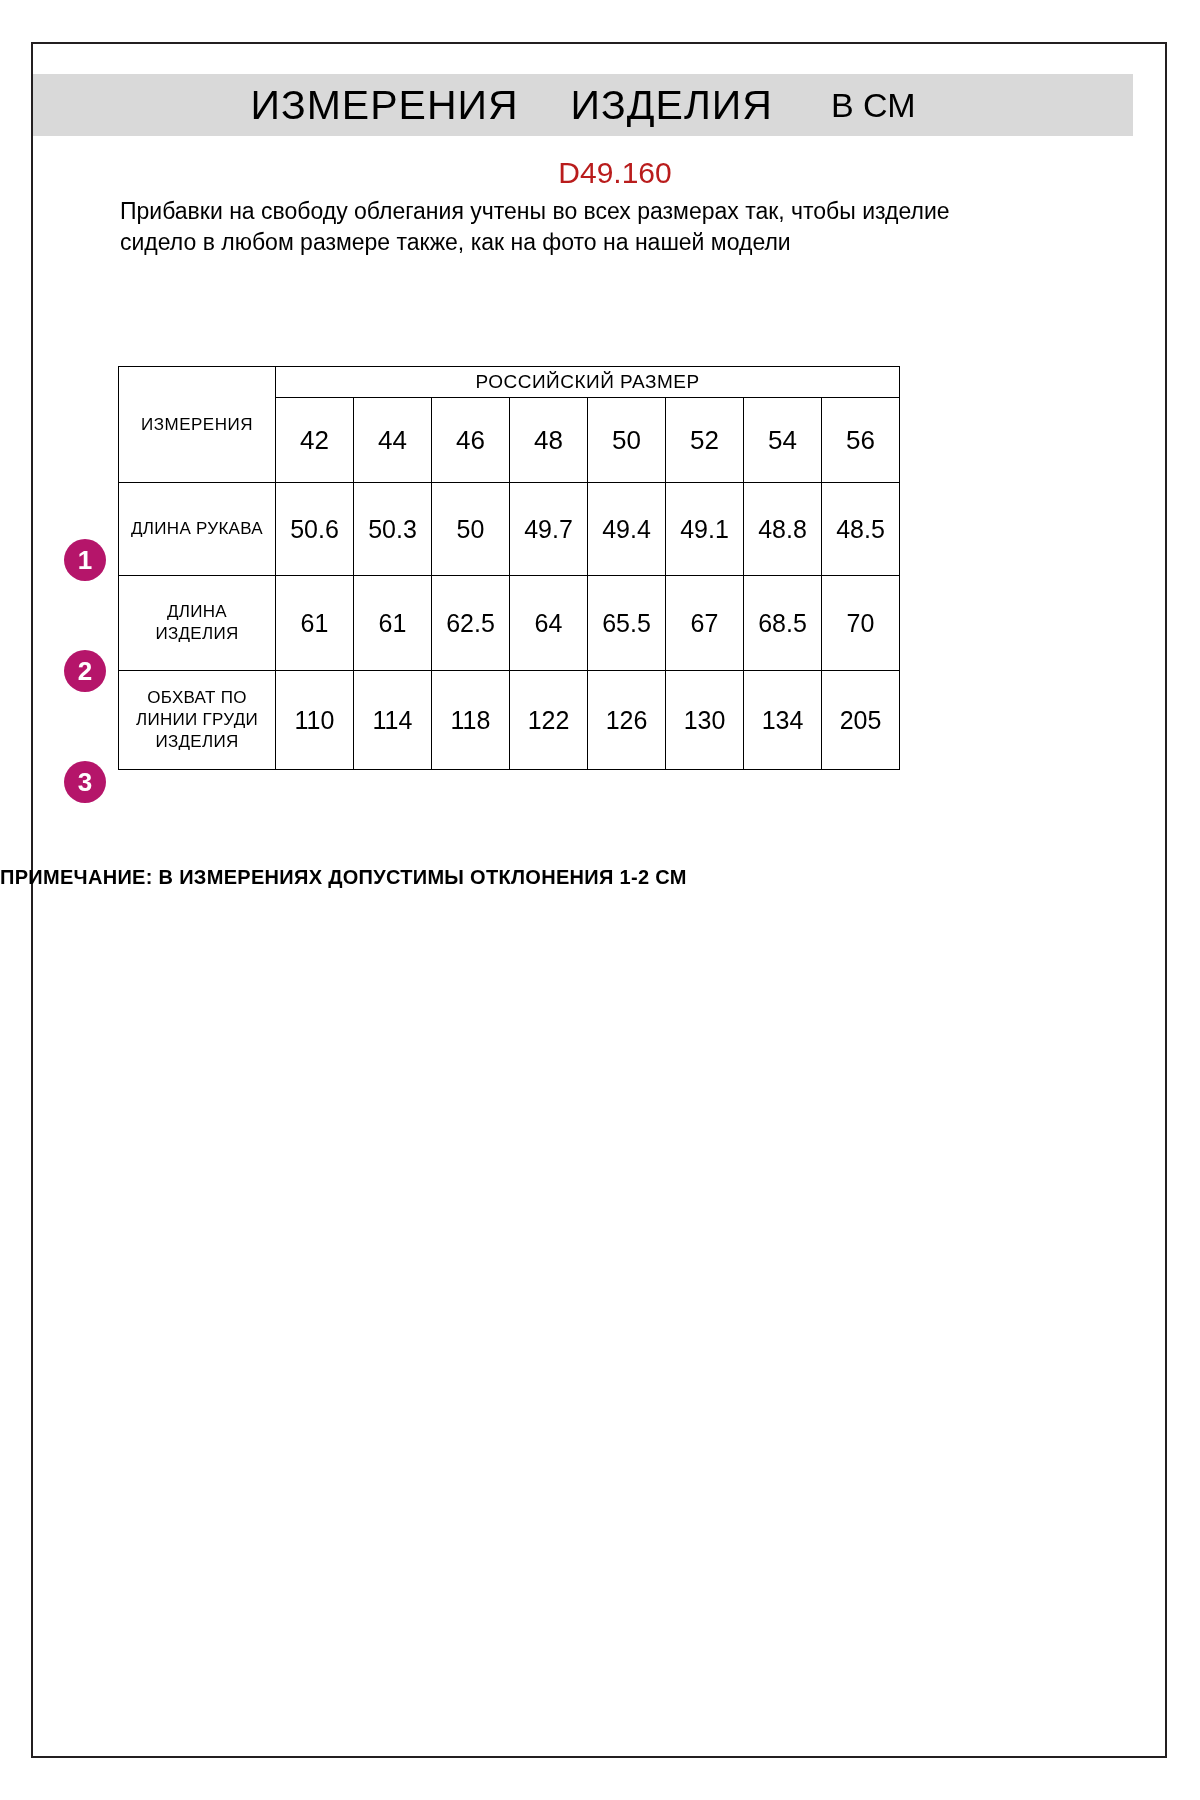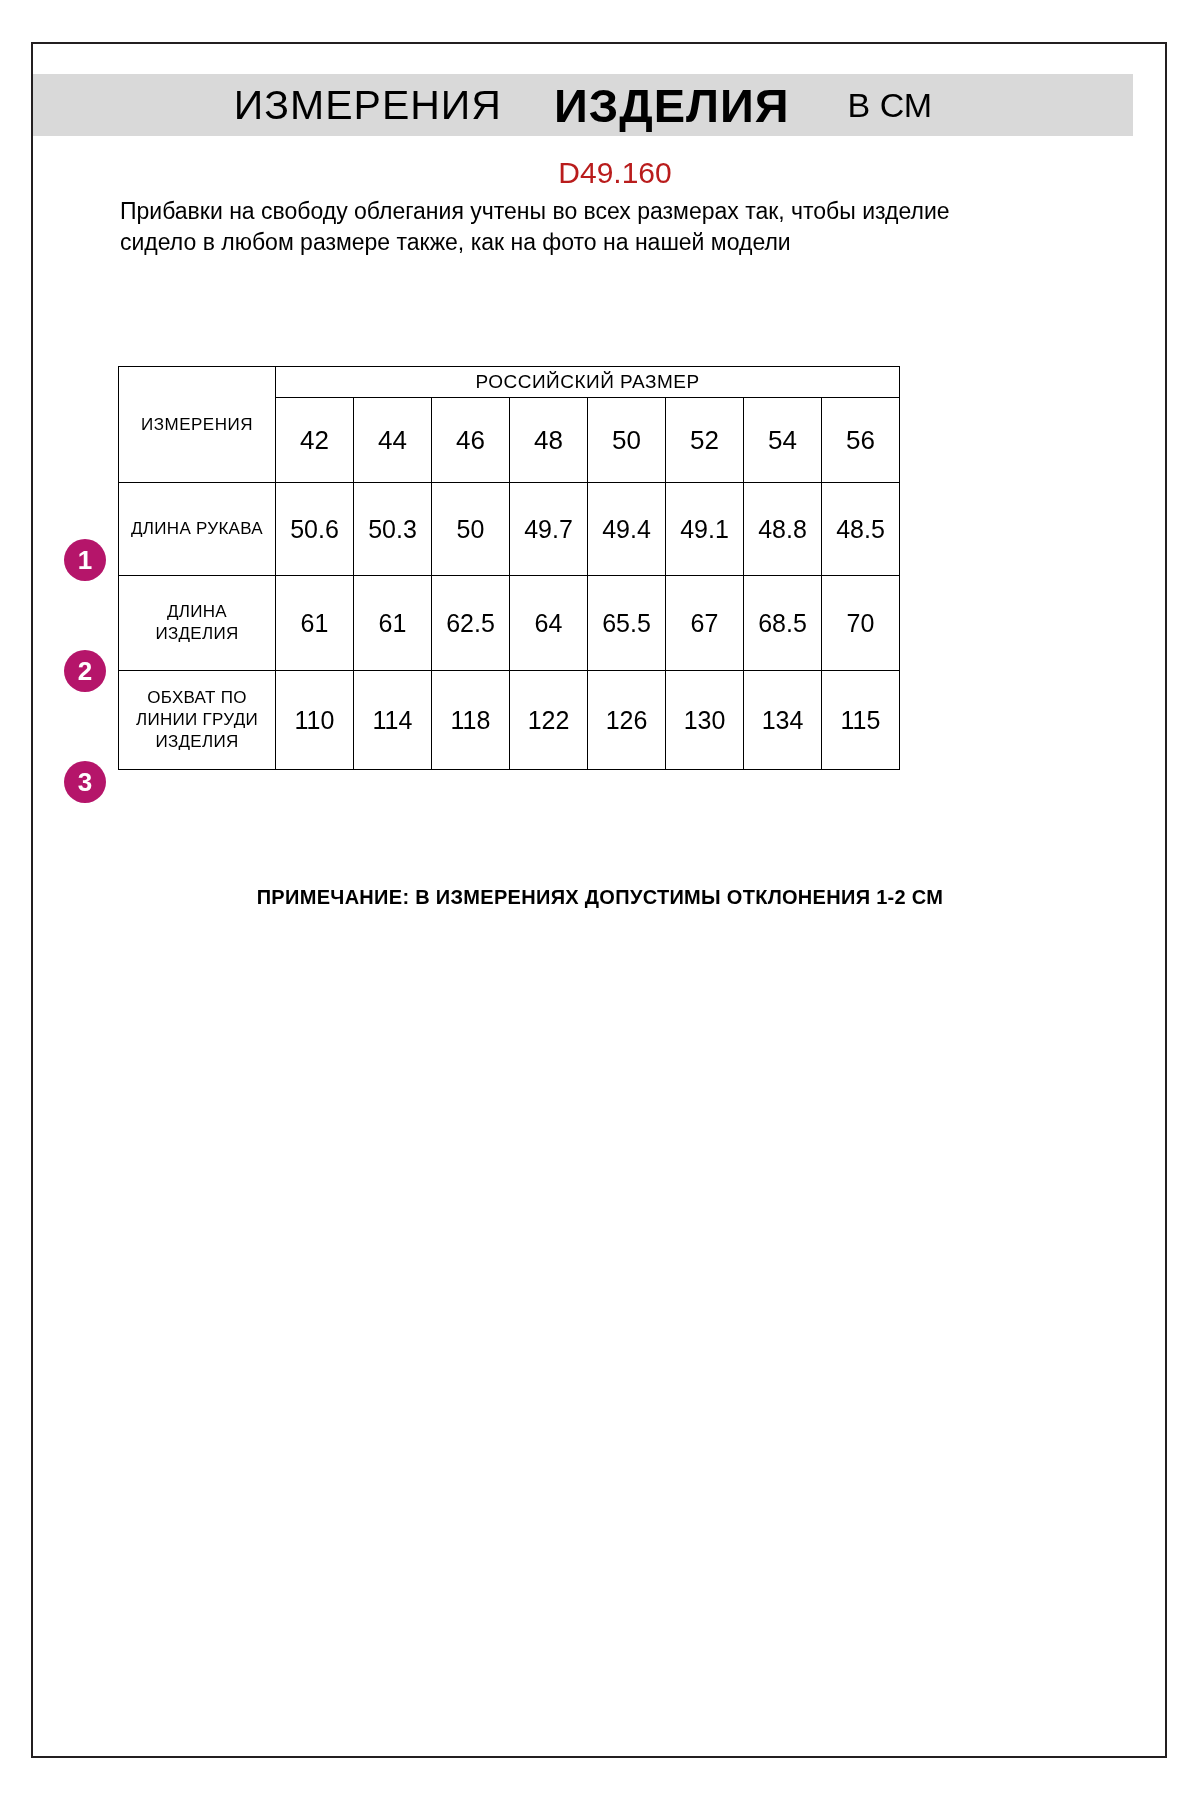--- a/index.html
+++ b/index.html
@@ -44,22 +44,22 @@
     justify-content: center;
   }
   .title-main {
     font-size: 41px;
     font-weight: 400;
     letter-spacing: 1px;
     color: #000;
     white-space: nowrap;
   }
   .title-bold {
-    font-size: 47px;
-    font-weight: bold;
+    font-size: 41px;
+    font-weight: normal;
     letter-spacing: 1px;
     color: #000;
     margin-left: 52px;
     white-space: nowrap;
   }
   .title-unit {
     font-size: 34px;
     font-weight: 400;
     color: #000;
     margin-left: 58px;
@@ -148,26 +148,24 @@
   }
   .badge-1 { top: 539px; }
   .badge-2 { top: 650px; }
   .badge-3 { top: 761px; }
   
   .note {
     position: absolute;
     left: 0;
     top: 866px;
     width: 1200px;
-    text-align: center;
     font-size: 20px;
     font-weight: bold;
     letter-spacing: 0.3px;
     color: #000;
-    margin-top: 20px;
   }
 </style>
 </head>
 <body>
 
 <div class="content">
 
   <div class="page-frame"></div>
 
   <div class="title-band">
@@ -233,21 +231,21 @@
 
       <tr class="r3">
         <td class="meas-name">ОБХВАТ ПО ЛИНИИ ГРУДИ ИЗДЕЛИЯ</td>
         <td class="meas-val">110</td>
         <td class="meas-val">114</td>
         <td class="meas-val">118</td>
         <td class="meas-val">122</td>
         <td class="meas-val">126</td>
         <td class="meas-val">130</td>
         <td class="meas-val">134</td>
-        <td class="meas-val">115</td>
+        <td class="meas-val">205</td>
       </tr>
     </tbody>
   </table>
 
   <div class="badge badge-1">1</div>
   <div class="badge badge-2">2</div>
   <div class="badge badge-3">3</div>
 
   <div class="note">ПРИМЕЧАНИЕ: В ИЗМЕРЕНИЯХ ДОПУСТИМЫ ОТКЛОНЕНИЯ 1-2 СМ</div>
 

